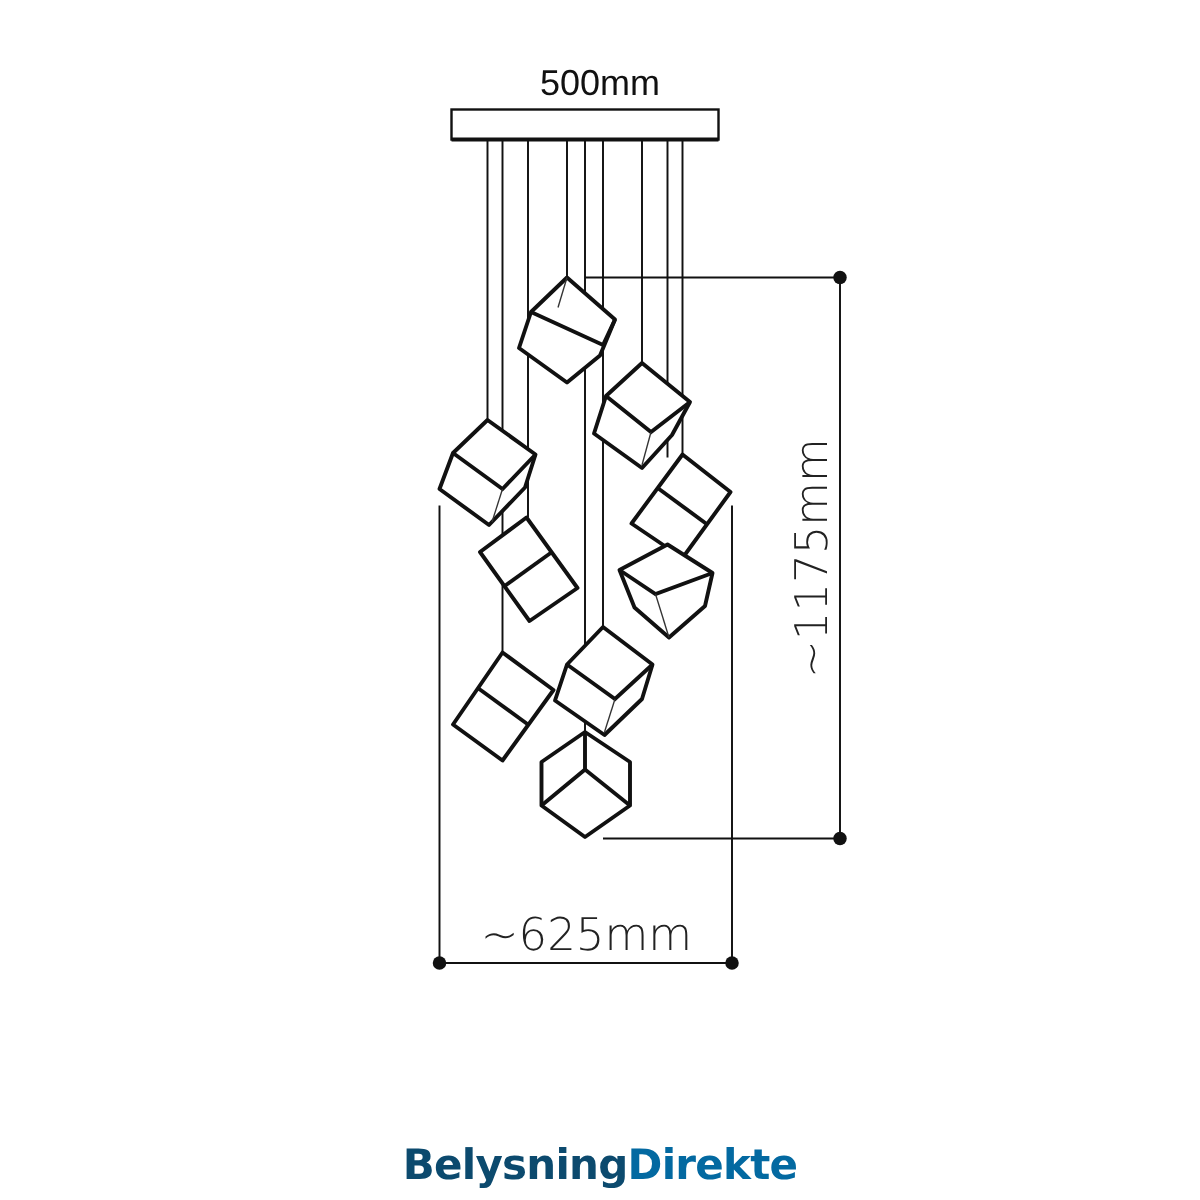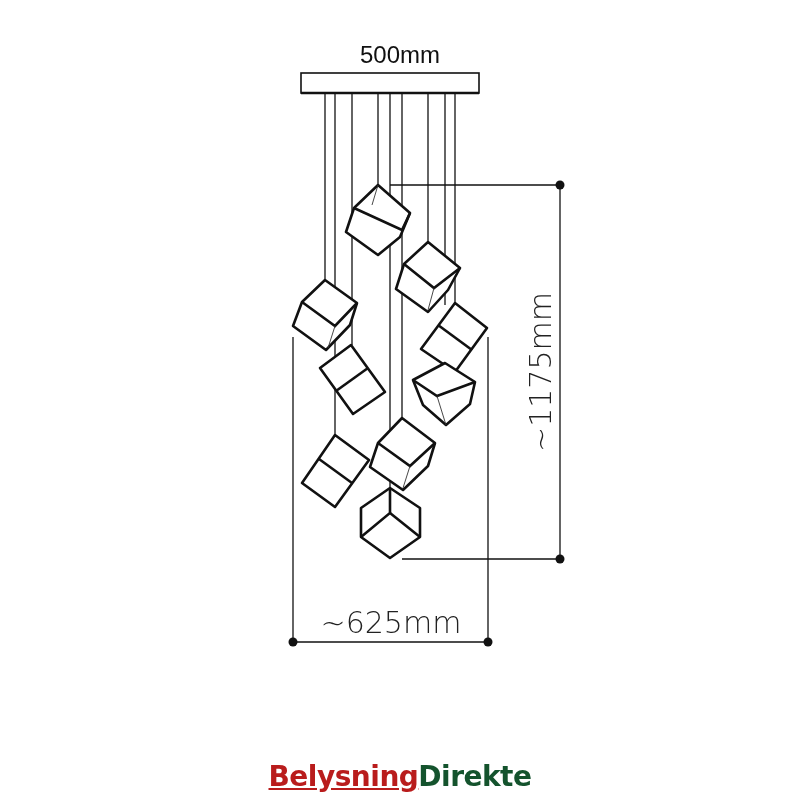--- a/index.html
+++ b/index.html
@@ -12,22 +12,22 @@
     .dim-line { stroke: #111; stroke-width: 1.3; fill: none; }
     .dim-dot { fill: #111; }
     .canopy { stroke: #111; stroke-width: 1.6; fill: #ffffff; }
     .dim-text { font-family: "Liberation Sans", sans-serif; fill: #111; }
     .dim-top { font-size: 24px; }
     .dim-big { font-size: 30px; font-family: "DejaVu Sans", sans-serif; font-weight: 300; fill: #222; }
     .logo {
       position: absolute; left: 0; width: 800px; top: 760px; text-align: center;
       font-family: "DejaVu Sans", sans-serif; font-size: 28px; font-weight: bold; letter-spacing: -0.5px;
     }
-    .logo-a { color: #b91c1c; text-decoration: underline; }
-    .logo-b { color: #14532d; }
+    .logo-a { color: #0c4a6e; }
+    .logo-b { color: #0369a1; }
   </style>
 </head>
 <body>
 
 <svg id="drawing" viewBox="0 0 800 800" xmlns="http://www.w3.org/2000/svg">
 
   <rect class="canopy" x="301" y="73" width="178" height="20"></rect>
   <line x1="301" y1="93" x2="479" y2="93" stroke="#111" stroke-width="2.6"></line>
 
   <g>

